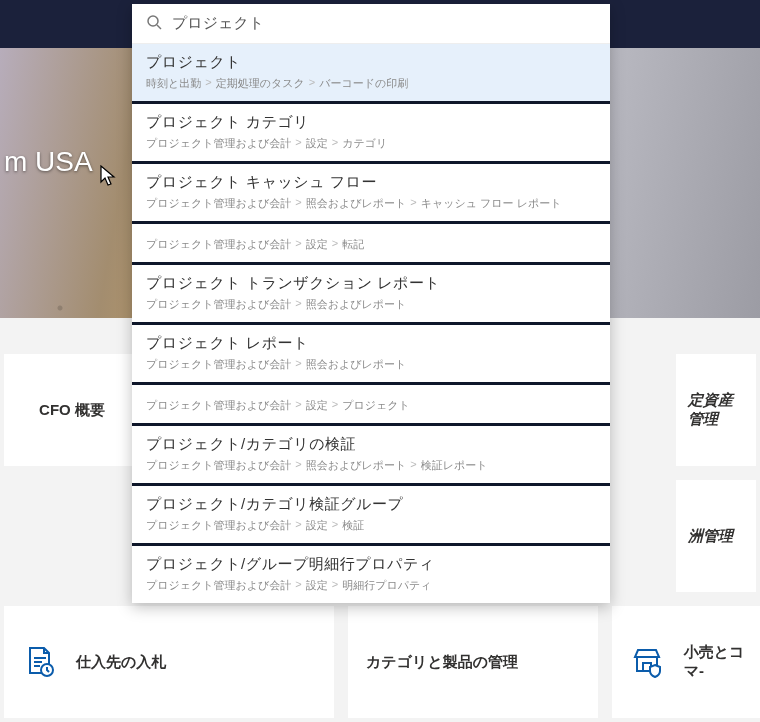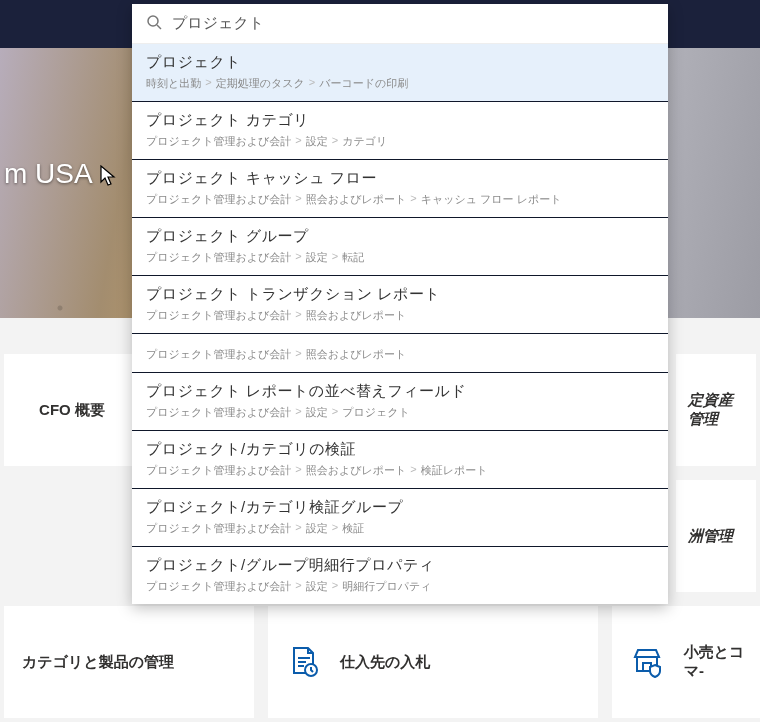--- a/index.html
+++ b/index.html
@@ -11,42 +11,42 @@
 
   
   .hero {
     position: absolute; left: 0; top: 48px; width: 760px; height: 270px;
     background:
       radial-gradient(circle at 60px 260px, rgba(0,0,0,.15) 2px, transparent 3px),
       radial-gradient(circle at 320px 260px, rgba(0,0,0,.15) 2px, transparent 3px),
       linear-gradient(100deg, #b7adbb 0%, #a38d6f 18%, #b79868 28%, #6c4e3c 48%, #472d22 58%, #7c7c84 62%, #bdbdc5 72%, #9c9ca4 100%);
   }
   .hero-title {
-    position: absolute; left: 0; top: 110px; color: #fff; font-size: 28px; font-weight: 400;
+    position: absolute; left: 0; top: 98px; color: #fff; font-size: 28px; font-weight: 400;
     text-shadow: 0 1px 3px rgba(0,0,0,.5); padding-left: 4px;
   }
 
   
   .cursor { position: absolute; left: 100px; top: 165px; font-size: 20px; color: #000; pointer-events:none; z-index: 50; }
 
   
   .search-panel {
-    position: absolute; left: 132px; top: 4px; width: 536px; background: #fff;
+    position: absolute; left: 132px; top: 4px; width: 478px; background: #fff;
     box-shadow: 0 4px 14px rgba(0,0,0,.25); z-index: 20;
   }
   .search-row {
     display: flex; align-items: center; height: 40px; padding: 0 14px; gap: 10px;
     border-bottom: 1px solid #eee;
   }
   .search-row svg { flex: 0 0 16px; }
   .search-input {
     border: none; outline: none; font-size: 15px; color: #555; width: 100%; background: transparent;
   }
   .result {
-    padding: 9px 14px 10px 14px; border-top: 1px solid #0f172a;
+    padding: 9px 14px 10px 14px; border-top: 3px solid #0f172a;
   }
   .result:first-of-type { border-top: none; }
   .result.hl { background: #e6f0fb; }
   .result-title { font-size: 15px; color: #333; letter-spacing: .5px; }
   .result-bc { margin-top: 4px; font-size: 11px; color: #8a8a8a; display: flex; flex-wrap: wrap; gap: 4px; }
   .result-bc .sep { color: #bbb; }
 
   
   .tiles { position: absolute; left: 0; top: 348px; right: 0; bottom: 0; padding: 6px 4px; }
   .tile-row { display: flex; gap: 14px; margin-bottom: 14px; }
@@ -88,35 +88,35 @@
         <span>定資産管理</span>
       </div>
     </div>
     <div class="tile-row">
       <div style="flex:1"></div>
       <div class="tile wlast">
         <span>洲管理</span>
       </div>
     </div>
     <div class="tile-row">
-      <div class="tile w2">
-        <span>カテゴリと製品の管理</span>
-      </div>
       <div class="tile w1">
         <span class="ico">
           <svg width="34" height="34" viewBox="0 0 34 34" fill="none" stroke="#0b5cab" stroke-width="2">
             <path d="M7 3h14l5 5v20H7z"></path>
               <path d="M21 3v5h5"></path>
             <path d="M11 13h12M11 17h8M11 21h6"></path>
             <circle cx="24" cy="25" r="6" fill="#fff"></circle>
               <path d="M24 22v3l2 2"></path>
           </svg>
         </span>
         <span>仕入先の入札</span>
       </div>
+      <div class="tile w2">
+        <span>カテゴリと製品の管理</span>
+      </div>
       <div class="tile w3">
         <span class="ico">
           <svg width="34" height="34" viewBox="0 0 34 34" fill="none" stroke="#0b5cab" stroke-width="2">
             <path d="M4 12h24l-3-7H7z"></path>
               <path d="M6 12v14h20V12"></path>
             <path d="M12 26v-8h8v8"></path>
             <path d="M24 20l5 2v4c0 3-2.5 5-5 6-2.5-1-5-3-5-6v-4z" fill="#fff"></path>
           </svg>
         </span>
         <span>小売とコマ-</span>
@@ -160,46 +160,45 @@
           <div class="result-title">プロジェクト キャッシュ フロー</div>
           <div class="result-bc">
             <span>プロジェクト管理および会計</span>
             <span class="sep">&gt;</span>
             <span>照会およびレポート</span>
             <span class="sep">&gt;</span>
             <span>キャッシュ フロー レポート</span>
           </div>
         </div>
         <div class="result">
-          <div class="result-title">プロジェクト グループ</div>
           <div class="result-bc">
             <span>プロジェクト管理および会計</span>
             <span class="sep">&gt;</span>
             <span>設定</span>
             <span class="sep">&gt;</span>
             <span>転記</span>
           </div>
         </div>
         <div class="result">
           <div class="result-title">プロジェクト トランザクション レポート</div>
           <div class="result-bc">
             <span>プロジェクト管理および会計</span>
             <span class="sep">&gt;</span>
             <span>照会およびレポート</span>
           </div>
         </div>
         <div class="result">
-          <div class="result-bc">
-            <span>プロジェクト管理および会計</span>
-            <span class="sep">&gt;</span>
-            <span>照会およびレポート</span>
-          </div>
-        </div>
-        <div class="result">
-          <div class="result-title">プロジェクト レポートの並べ替えフィールド</div>
+          <div class="result-title">プロジェクト レポート</div>
+          <div class="result-bc">
+            <span>プロジェクト管理および会計</span>
+            <span class="sep">&gt;</span>
+            <span>照会およびレポート</span>
+          </div>
+        </div>
+        <div class="result">
           <div class="result-bc">
             <span>プロジェクト管理および会計</span>
             <span class="sep">&gt;</span>
             <span>設定</span>
             <span class="sep">&gt;</span>
             <span>プロジェクト</span>
           </div>
         </div>
         <div class="result">
           <div class="result-title">プロジェクト/カテゴリの検証</div>

